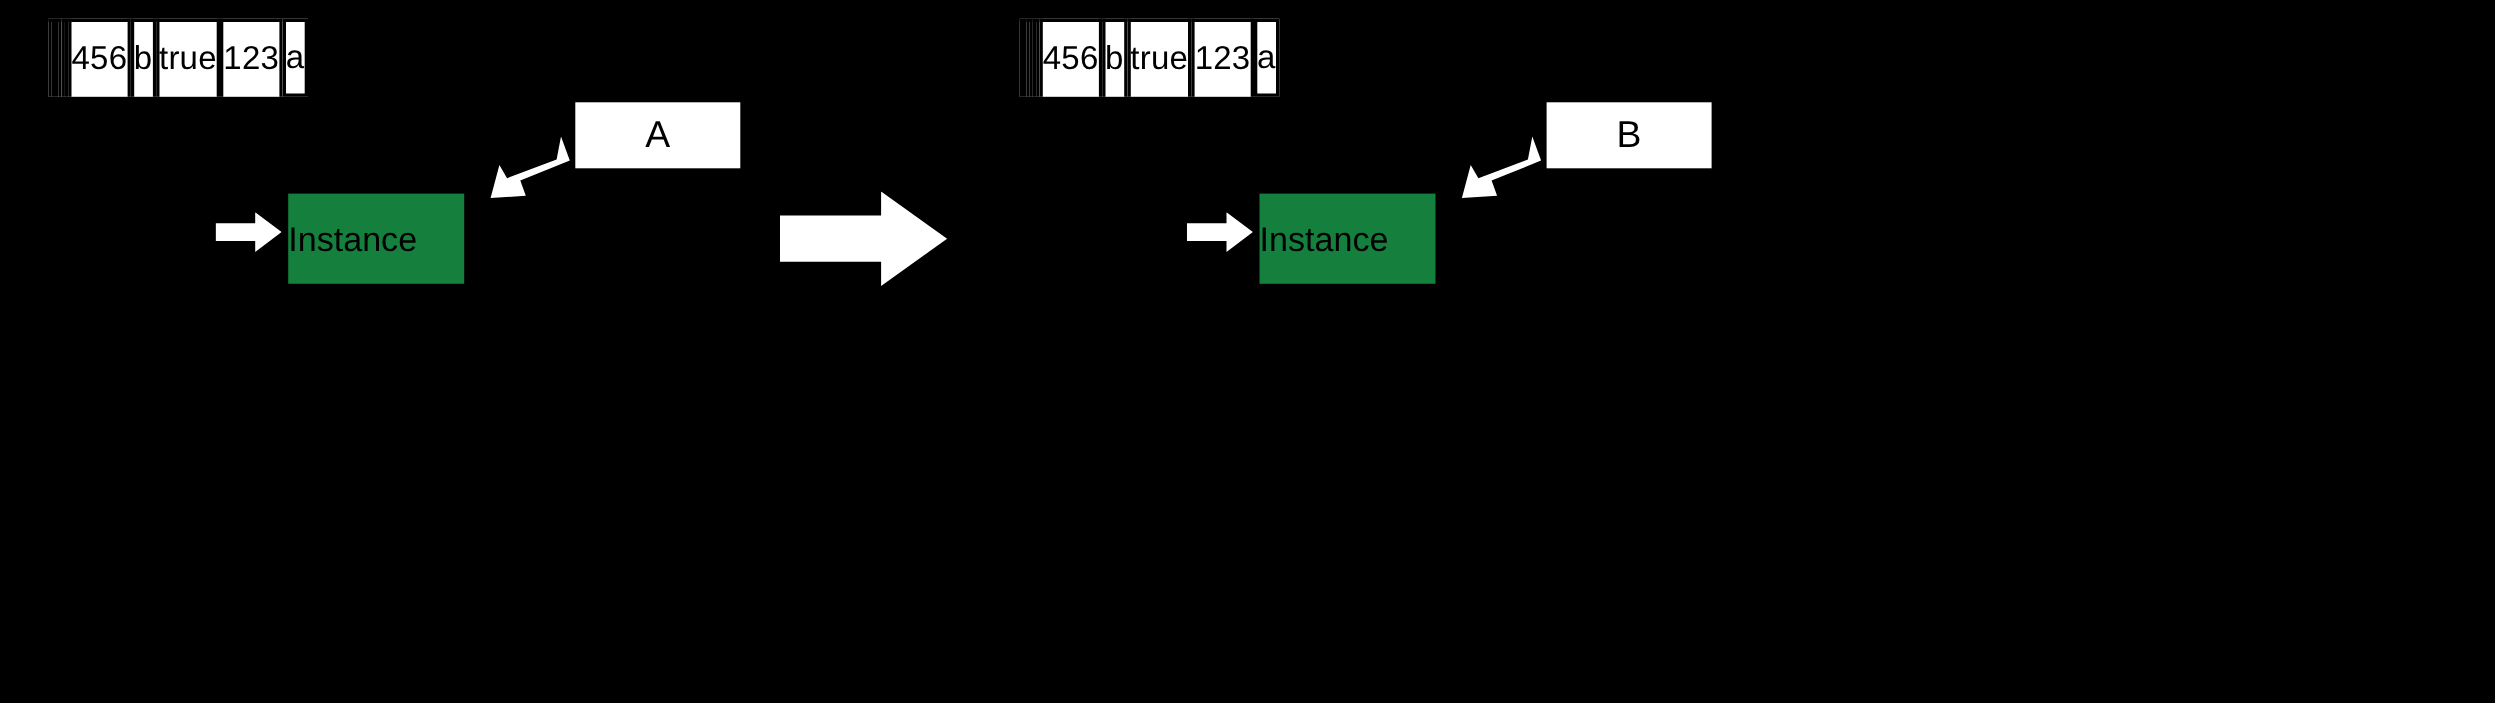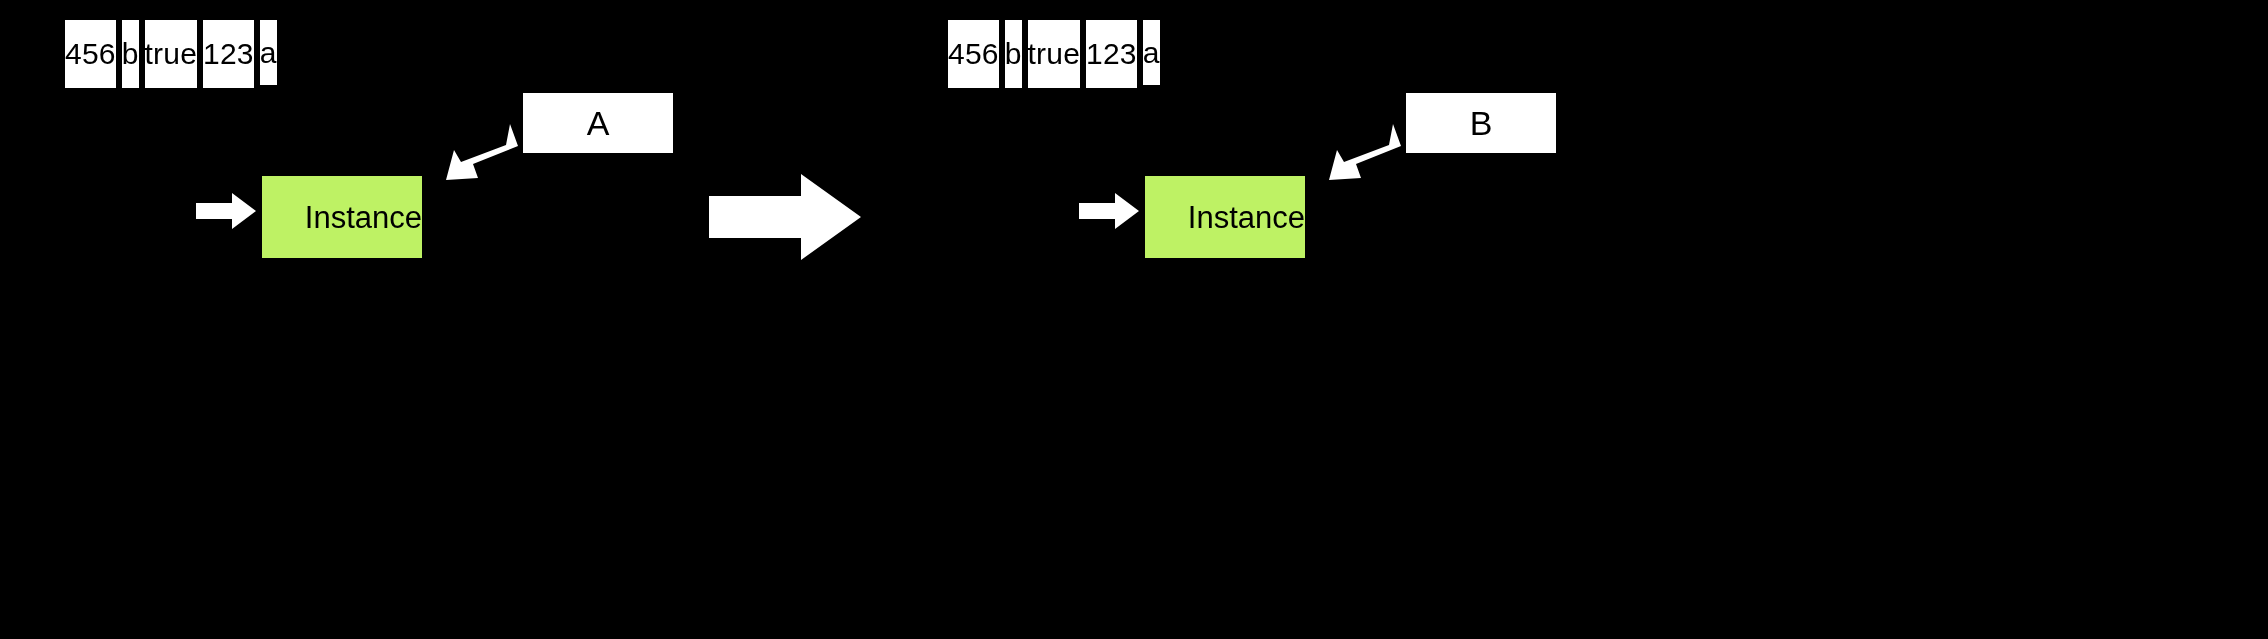--- a/index.html
+++ b/index.html
@@ -38,24 +38,24 @@
     letter-spacing: 0.2px;
   }
   .stack-cell:last-child {
     border-bottom-width: 3px;
   }
   .stack-cell.empty { }
 
   
   .instance-box {
     position: absolute;
-    background: #bef264;
+    background: #15803d;
     display: flex;
     align-items: center;
-    justify-content: flex-end;
+    justify-content: flex-start;
     color: #000000;
     font-size: 31px;
     line-height: 1;
   }
 
   
   .label-box {
     position: absolute;
     background: #ffffff;
     display: flex;

